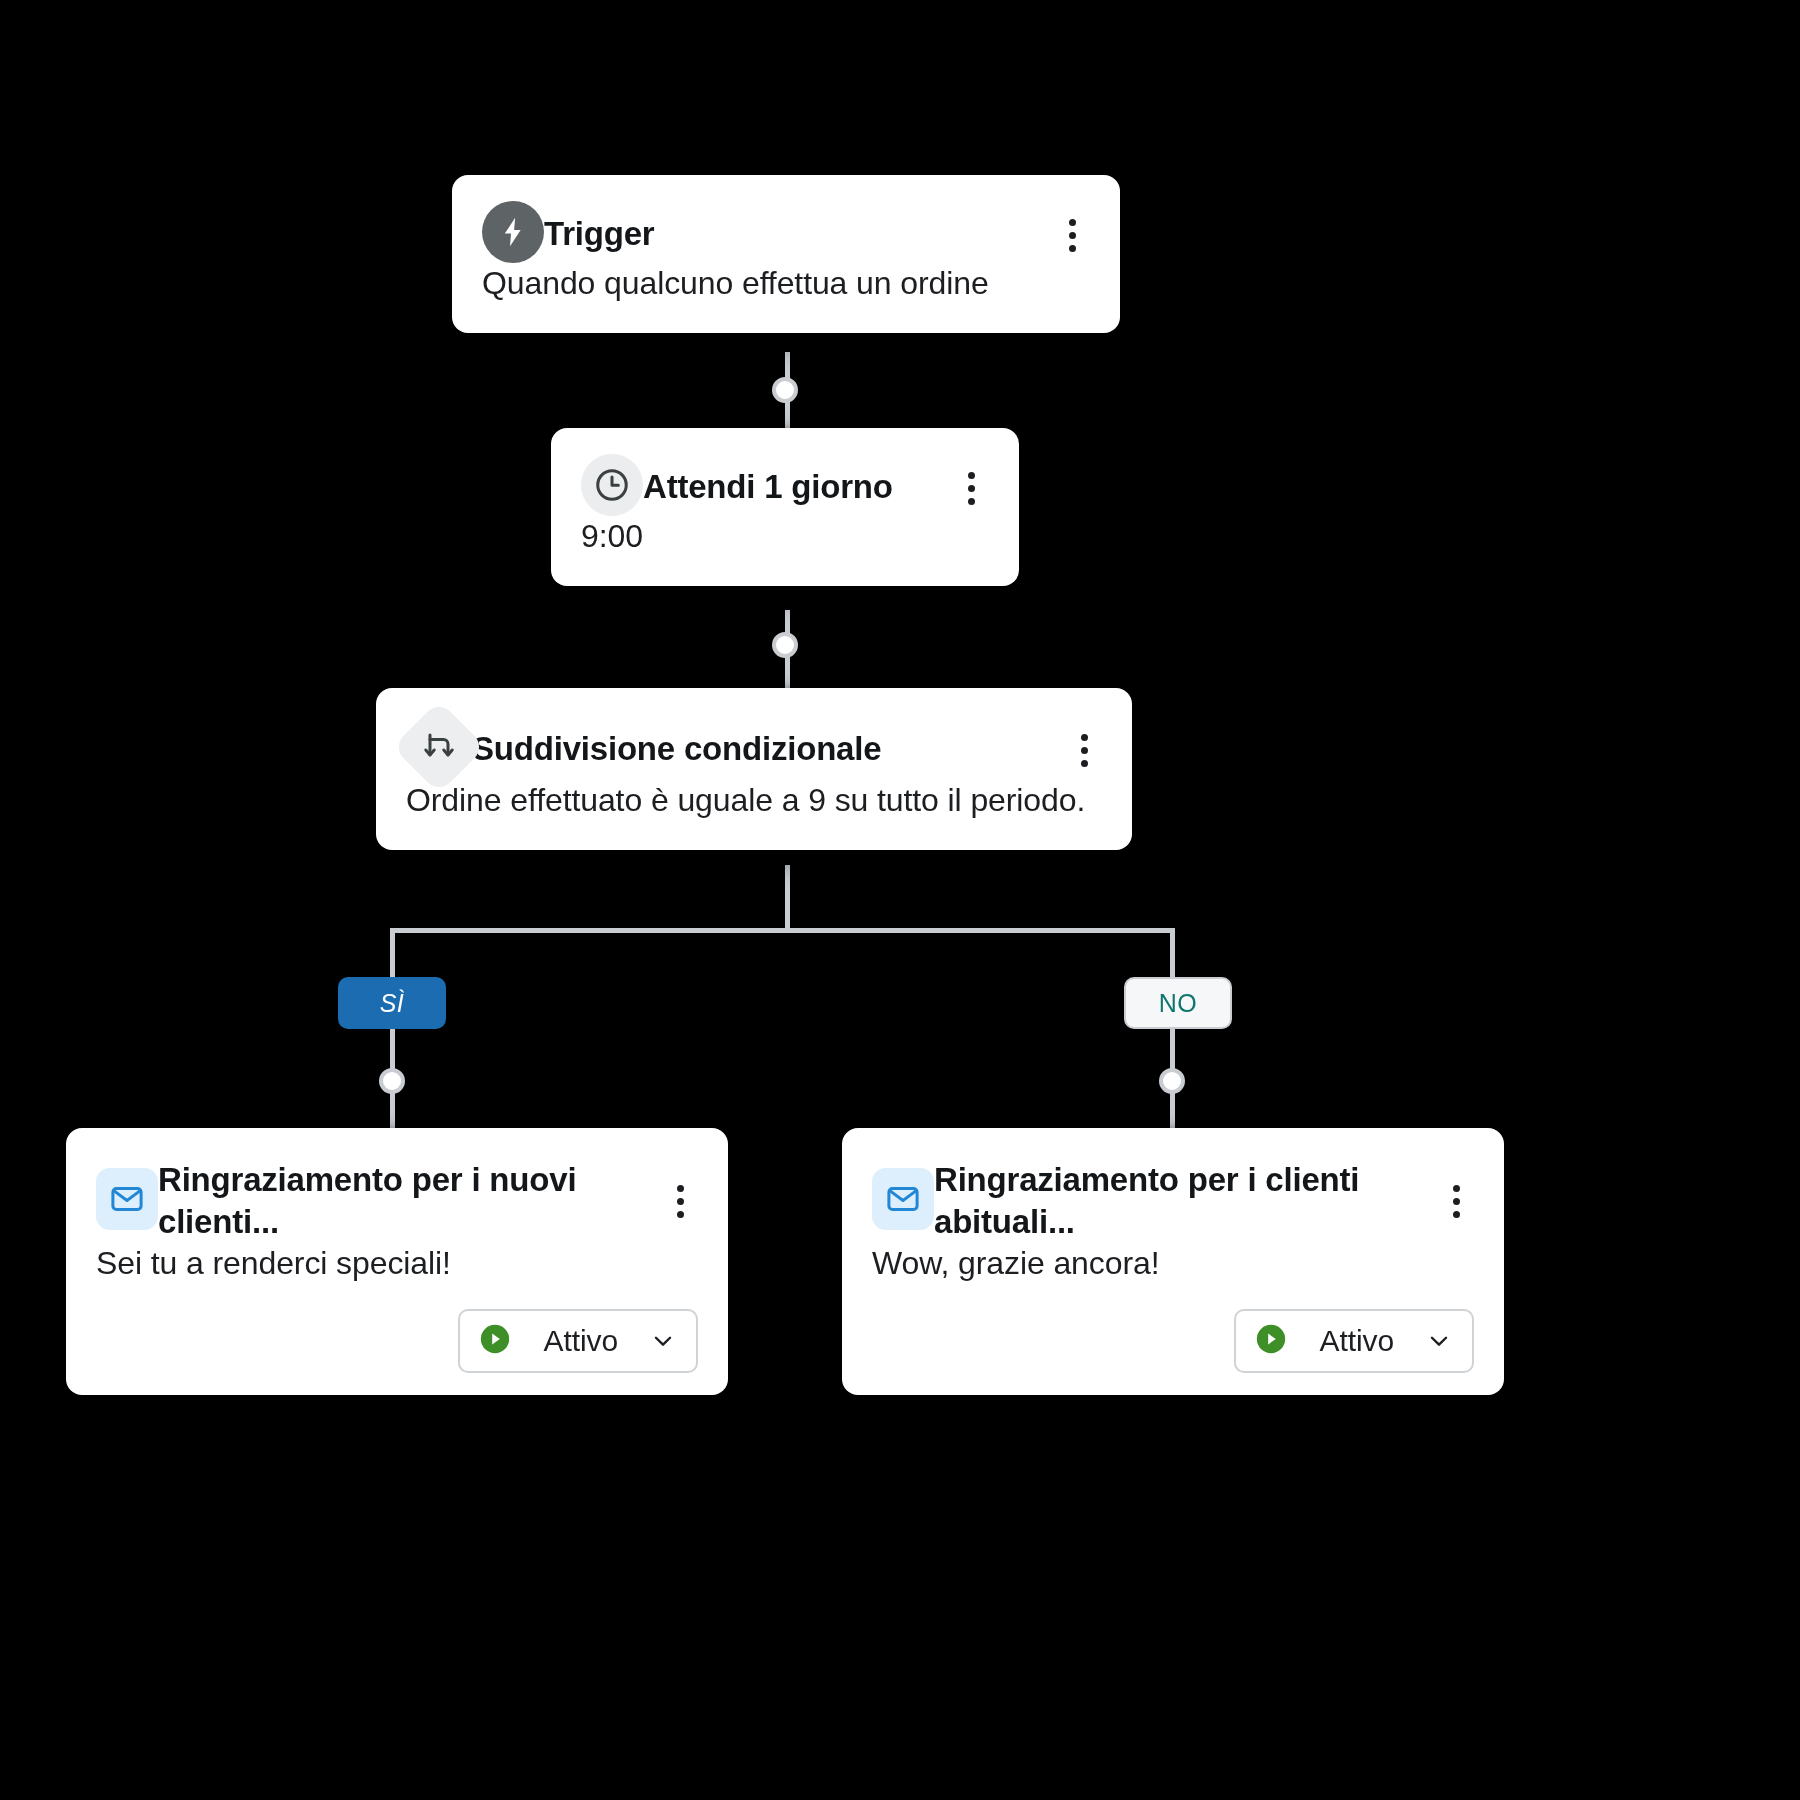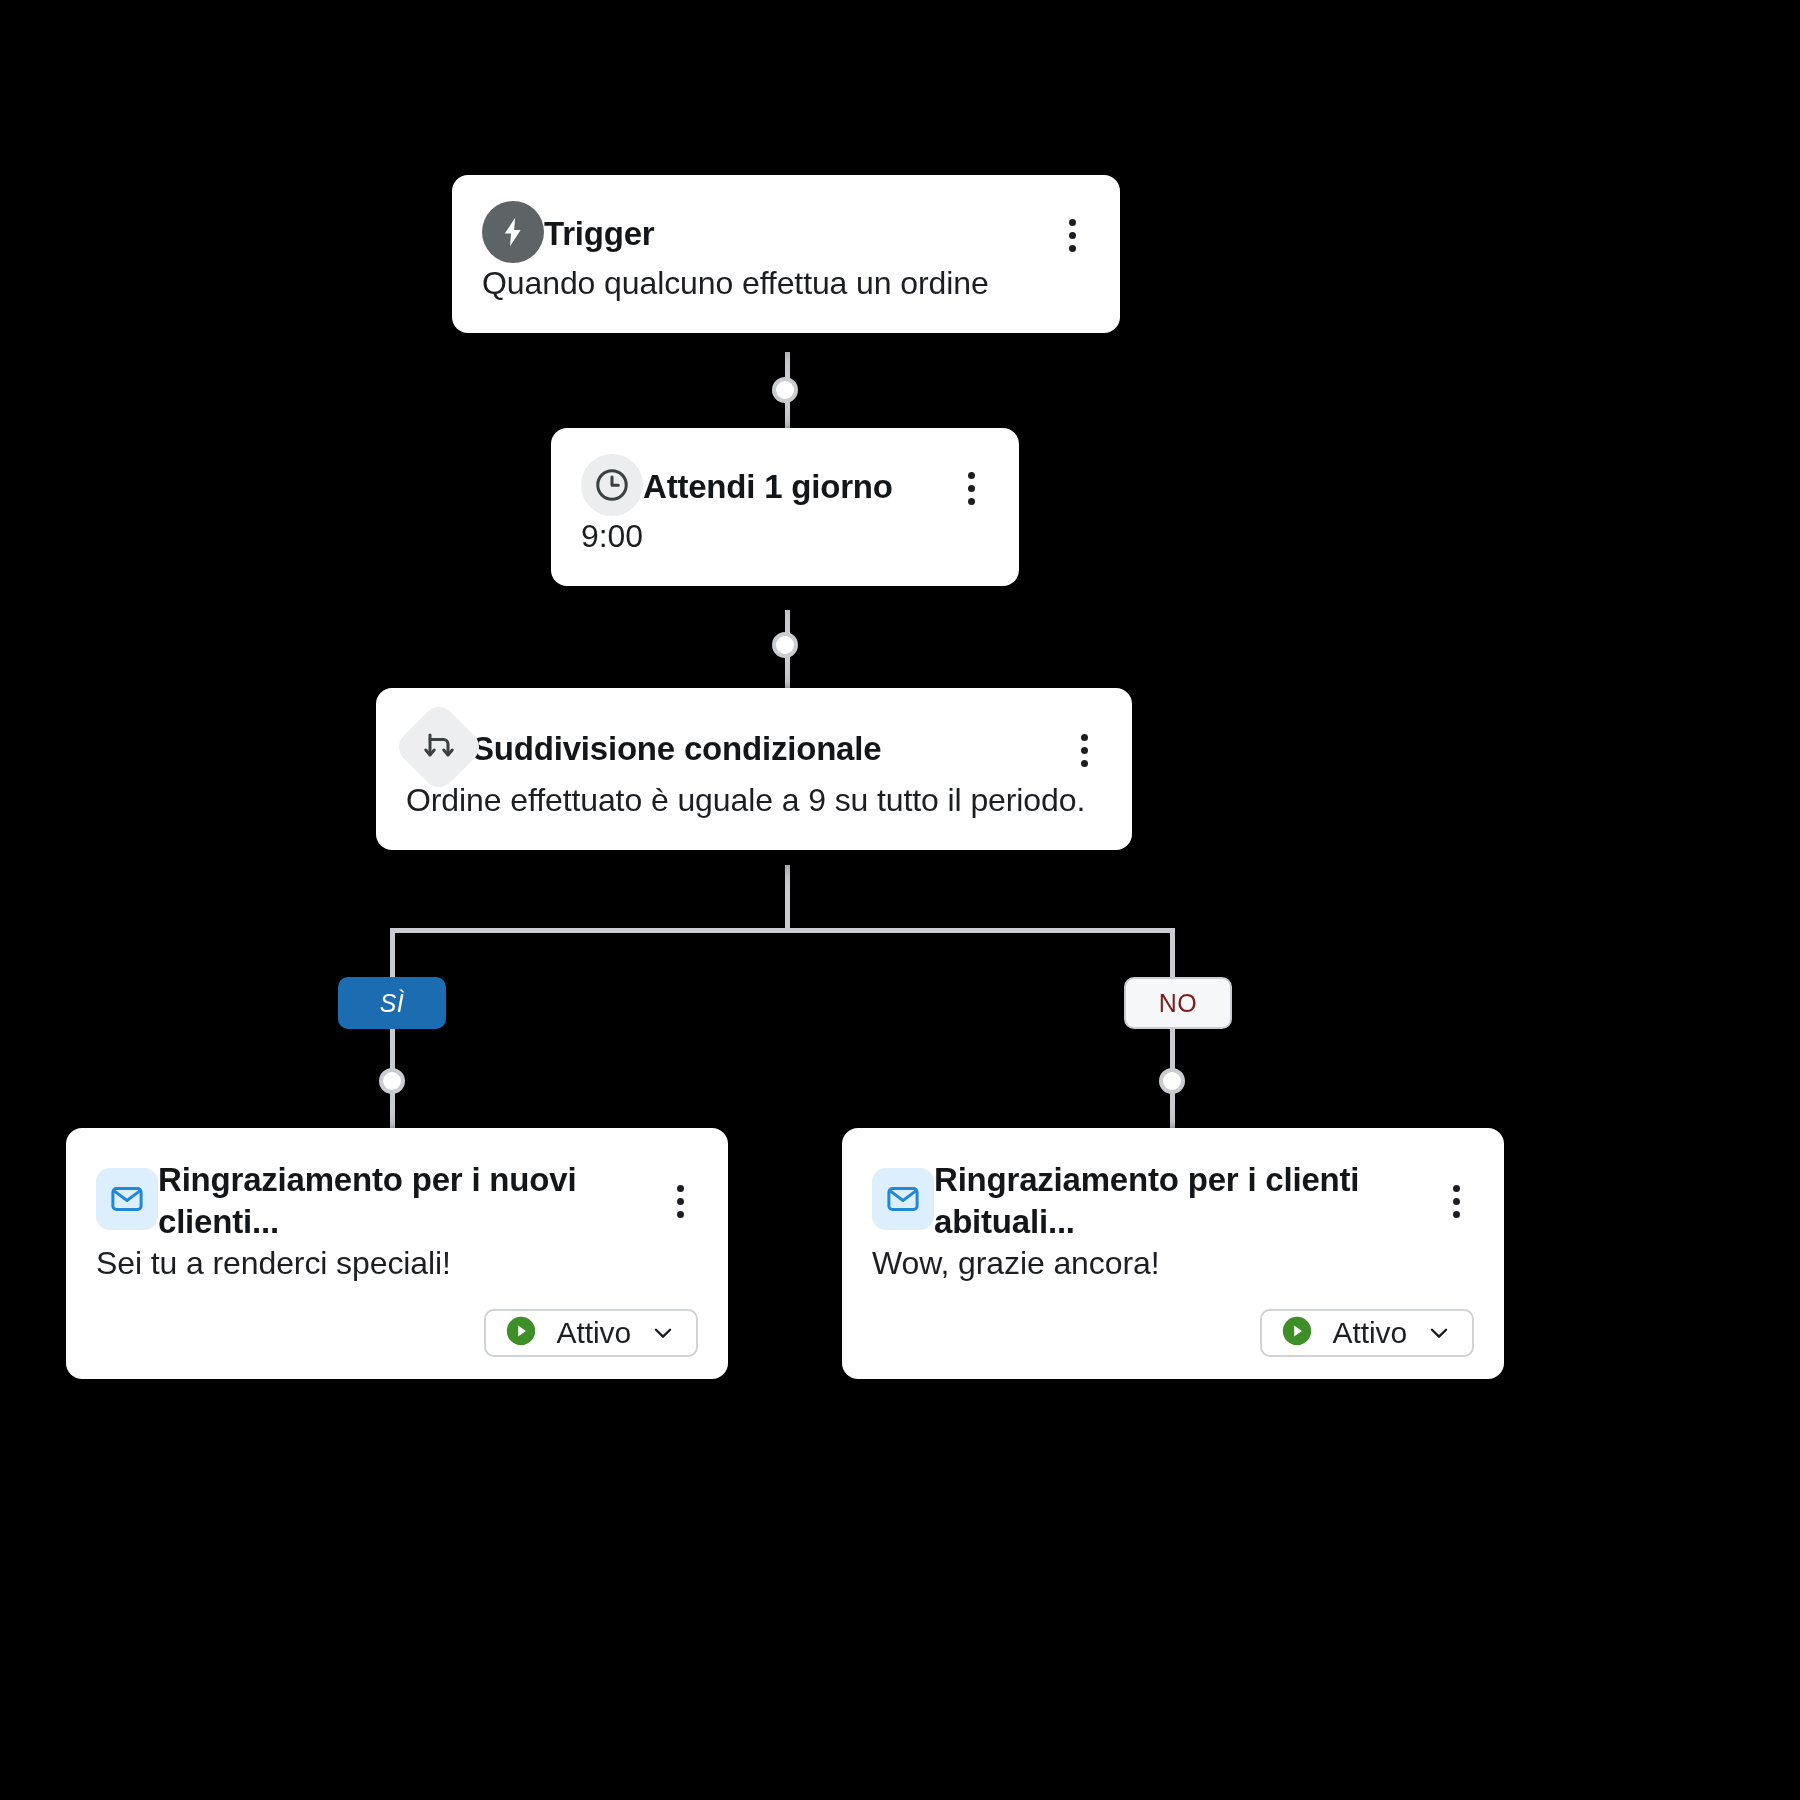--- a/index.html
+++ b/index.html
@@ -53,21 +53,21 @@
     letter-spacing: 0.5px;
     font-weight: 400;
   }
   .badge-yes {
     background: #1b6cb0;
     color: #ffffff;
     border: 2px solid #1b6cb0;
   }
   .badge-no {
     background: #f6f7f8;
-    color: #7f1d1d;
+    color: #0f766e;
     border: 2px solid #c9cdd1;
   }
 
   
   .card {
     position: absolute;
     background: #ffffff;
     border-radius: 16px;
     box-shadow: 0 10px 26px rgba(0,0,0,0.55), 0 2px 8px rgba(0,0,0,0.4);
     z-index: 5;
@@ -146,22 +146,22 @@
 
   
   .status-row {
     display: flex;
     justify-content: flex-end;
     margin-top: 24px;
   }
   .status-btn {
     display: inline-flex;
     align-items: center;
-    gap: 19px;
-    height: 48px;
+    gap: 32px;
+    height: 64px;
     padding: 0 20px 0 18px;
     border: 2px solid #cfd3d6;
     border-radius: 10px;
     background: #ffffff;
     cursor: pointer;
   }
   .status-label {
     font-size: 30px;
     color: #1c1e21;
     letter-spacing: -0.1px;

